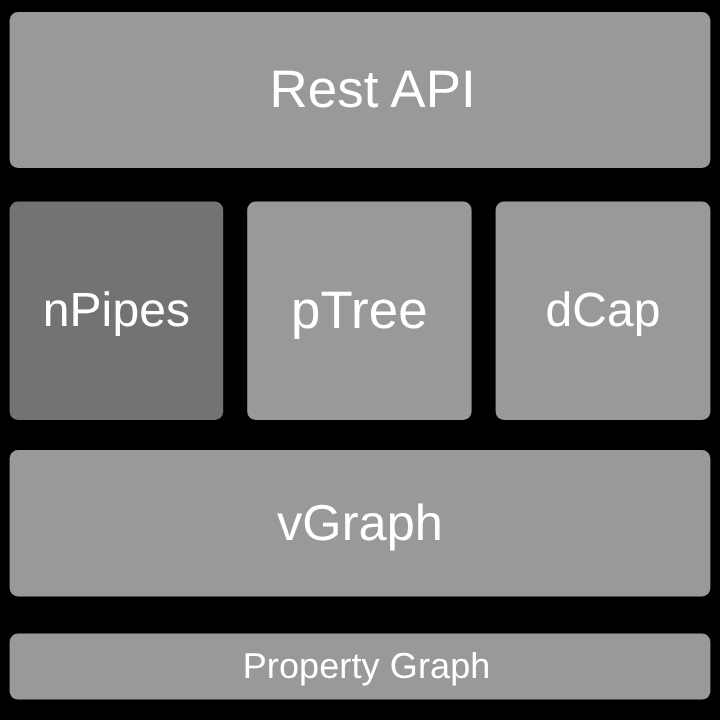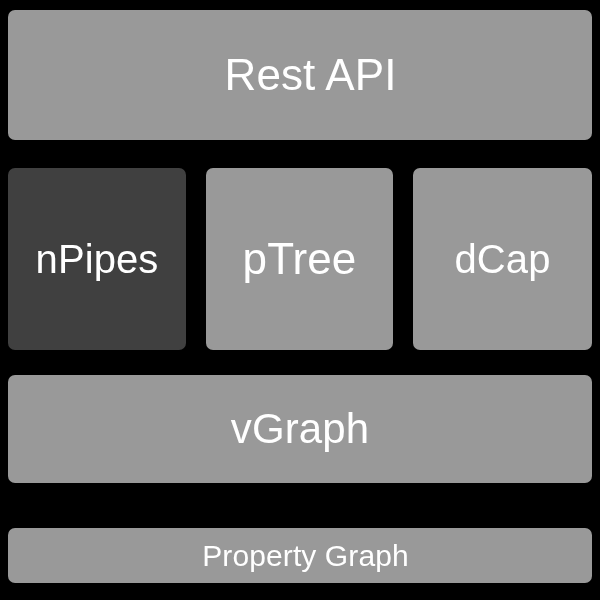--- a/index.html
+++ b/index.html
@@ -32,21 +32,21 @@
     font-family: "Liberation Sans", sans-serif;
     font-weight: 400;
     line-height: 1;
     letter-spacing: 0.1px;
     text-align: center;
     white-space: nowrap;
     -webkit-font-smoothing: antialiased;
   }
 
   .fill-gray { background: #999999; }
-  .fill-blue { background: #404040; }
+  .fill-blue { background: #737373; }
 
   
   #box-rest-api {
     left: 8px;
     top: 10px;
     width: 584px;
     height: 130px;
     font-size: 44px;
     padding-left: 21px;
   }
@@ -72,21 +72,21 @@
     width: 179px;
     height: 182px;
     font-size: 40px;
   }
 
   
   #box-vgraph {
     left: 8px;
     top: 375px;
     width: 584px;
-    height: 108px;
+    height: 122px;
     font-size: 42px;
   }
 
   
   #box-property-graph {
     left: 8px;
     top: 528px;
     width: 584px;
     height: 55px;
     font-size: 30px;

